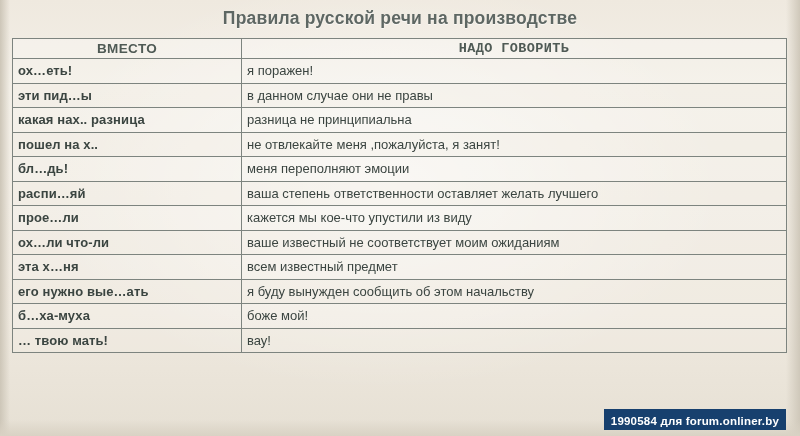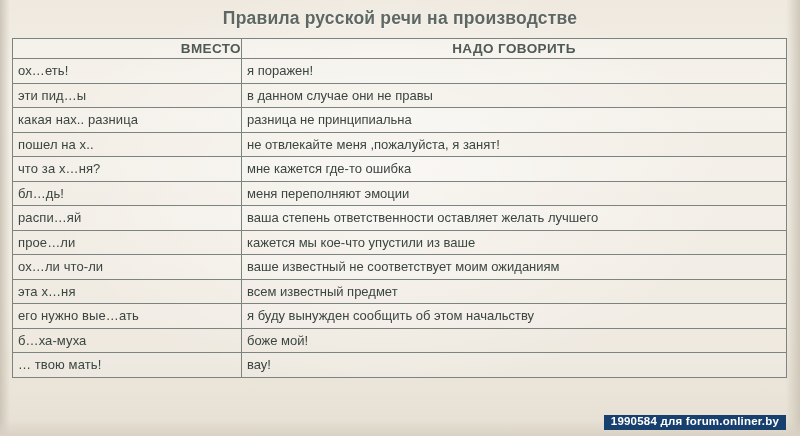--- a/index.html
+++ b/index.html
@@ -80,52 +80,52 @@
     vertical-align: middle;
   }
   .table th {
     height: 19px;
     font-size: 13.5px;
     font-weight: bold;
     color: #4f5a55;
     letter-spacing: 0.4px;
     text-align: center;
   }
-  th.col-a { width: 228px; text-align: right; }
-  th.col-b { width: 544px; }
+  th.col-a { width: 228px; }
+  th.col-b { width: 544px; font-family: Liberation Mono, monospace; }
   .table tbody td {
     height: 23.5px;
     font-size: 13px;
     color: #3b4541;
     padding: 0 5px;
     white-space: nowrap;
     overflow: hidden;
   }
   td.left-cell {
-    font-weight: normal;
+    font-weight: bold;
     color: #2f3a36;
     letter-spacing: 0.1px;
     margin-top: 20px;
   }
   td.right-cell {
     color: #46514c;
   }
   tbody tr:nth-child(odd) td { background: rgba(255,255,255,0.18); }
   tbody tr:nth-child(even) td { background: rgba(246,242,235,0.28); }
   thead th { background: rgba(255,255,255,0.28); }
 
   .watermark {
     position: absolute;
     right: 14px;
     bottom: 6px;
     background: #17406e;
     color: #ffffff;
     font-size: 11.5px;
     font-weight: bold;
-    padding: 0 7px 3px 7px;
+    padding: 6px 7px 3px 7px;
     letter-spacing: 0.2px;
     white-space: nowrap;
   }
 </style>
 </head>
 <body>
 
 <div class="poster">
   <div class="edge-left"></div>
   <div class="edge-right"></div>
@@ -151,34 +151,30 @@
       </tr>
       <tr>
         <td class="left-cell">какая нах.. разница</td>
         <td class="right-cell">разница не принципиальна</td>
       </tr>
       <tr>
         <td class="left-cell">пошел на х..</td>
         <td class="right-cell">не отвлекайте меня ,пожалуйста, я занят!</td>
       </tr>
       <tr>
-        <td class="left-cell">что за х…ня?</td>
-        <td class="right-cell">мне кажется где-то ошибка</td>
-      </tr>
-      <tr>
         <td class="left-cell">бл…дь!</td>
         <td class="right-cell">меня переполняют эмоции</td>
       </tr>
       <tr>
         <td class="left-cell">распи…яй</td>
         <td class="right-cell">ваша степень ответственности оставляет желать лучшего</td>
       </tr>
       <tr>
         <td class="left-cell">прое…ли</td>
-        <td class="right-cell">кажется мы кое-что упустили из ваше</td>
+        <td class="right-cell">кажется мы кое-что упустили из виду</td>
       </tr>
       <tr>
         <td class="left-cell">ох…ли что-ли</td>
         <td class="right-cell">ваше известный не соответствует моим ожиданиям</td>
       </tr>
       <tr>
         <td class="left-cell">эта х…ня</td>
         <td class="right-cell">всем известный предмет</td>
       </tr>
       <tr>

